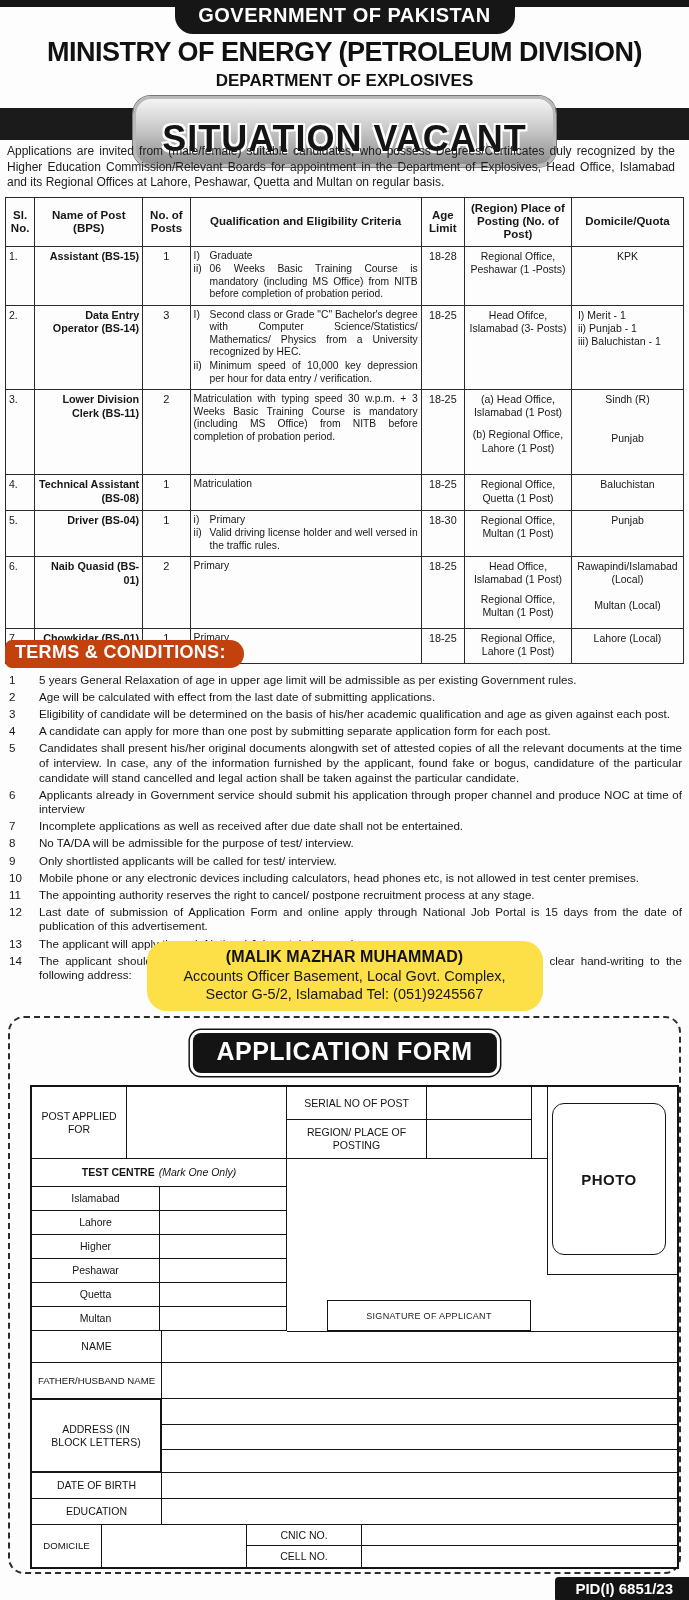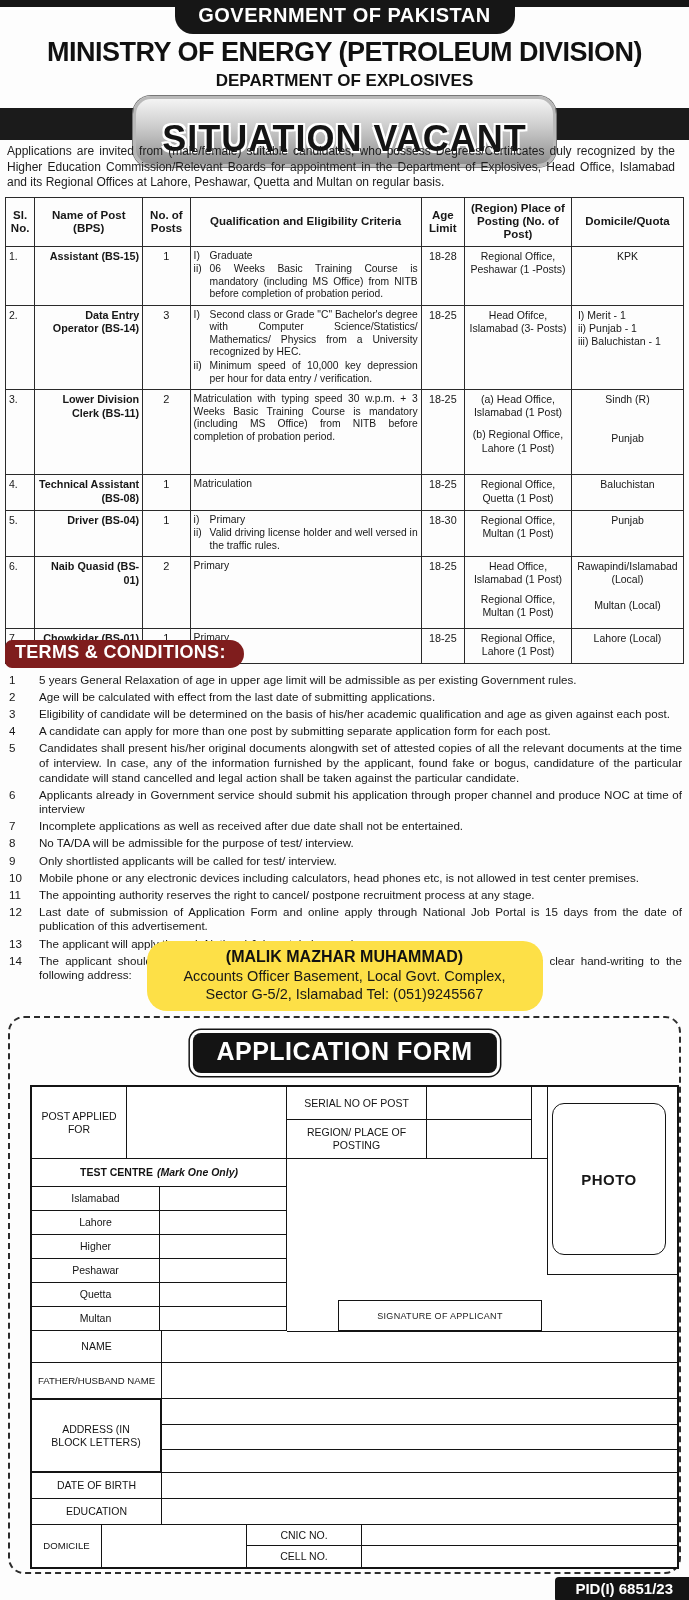--- a/index.html
+++ b/index.html
@@ -43,21 +43,21 @@
   .qitem .qt{flex:1;text-align:justify;}
   .c-reg div{margin-bottom:2px;}
   #posts-body tr:nth-child(3) .c-reg div{margin-bottom:9px;}
   #posts-body tr:nth-child(3) .c-dom div{margin-bottom:26px;}
   #posts-body tr:nth-child(6) .c-reg div{margin-bottom:6px;}
   #posts-body tr:nth-child(6) .c-dom div{margin-bottom:12px;}
   #posts-body tr:nth-child(2) .c-dom{text-align:left;padding-left:6px;}
 
   
   #terms{position:absolute;top:640px;left:5px;width:679px;}
-  .terms-heading{display:inline-block;background:#7f1d1d;color:#fff;font-size:18px;font-weight:800;
+  .terms-heading{display:inline-block;background:#c2410c;color:#fff;font-size:18px;font-weight:800;
     letter-spacing:.3px;padding:2px 18px 5px 10px;border-radius:8px 16px 16px 8px;}
   .terms-list{margin-top:5px;}
   .term-row{display:flex;margin-bottom:2.5px;}
   .term-row .tnum{flex:0 0 30px;font-size:11.6px;padding-left:4px;}
   .term-row .ttext{flex:1;font-size:11.6px;line-height:1.26;text-align:justify;padding-right:2px;}
 
   
   #contact{position:absolute;top:941px;left:50%;transform:translateX(-50%);width:380px;
     background:#fde047;border-radius:20px;text-align:center;padding:7px 8px 9px;}
   .contact-name{font-size:16px;font-weight:800;color:#111;}
@@ -73,22 +73,22 @@
   .fcell{position:absolute;box-sizing:border-box;font-size:10.5px;display:flex;
     align-items:center;justify-content:center;text-align:center;line-height:1.2;color:#141414;}
   .br{border-right:1.6px solid #141414;}
   .bb{border-bottom:1.6px solid #141414;}
   .hline{position:absolute;height:0;border-top:1.6px solid #141414;}
   .vline{position:absolute;width:0;border-left:1.6px solid #141414;}
   #photo-box{position:absolute;left:520px;top:16px;width:112px;height:150px;
     border:1.8px solid #141414;border-radius:12px;display:flex;align-items:center;justify-content:center;
     font-size:15px;font-weight:bold;letter-spacing:.5px;}
   #sig-box{position:absolute;left:295px;top:213px;width:202px;height:29px;border:1.8px solid #141414;
-    display:flex;align-items:center;justify-content:center;font-size:9px;letter-spacing:.3px;color:#222;margin-left:11px;}
-  .tc-note{font-style:italic;font-weight:bold;margin-left:4px;}
+    display:flex;align-items:center;justify-content:center;font-size:9px;letter-spacing:.3px;color:#222;}
+  .tc-note{font-style:italic;font-weight:normal;margin-left:4px;}
   .lbl{font-size:10.5px;}
 
   
   #pid{position:absolute;right:0;top:1577px;background:#141414;color:#fff;font-size:15px;
     font-weight:bold;padding:3px 16px 5px 20px;border-radius:4px 0 0 4px;}
 </style>
 </head>
 <body>
 
 <div id="page">

